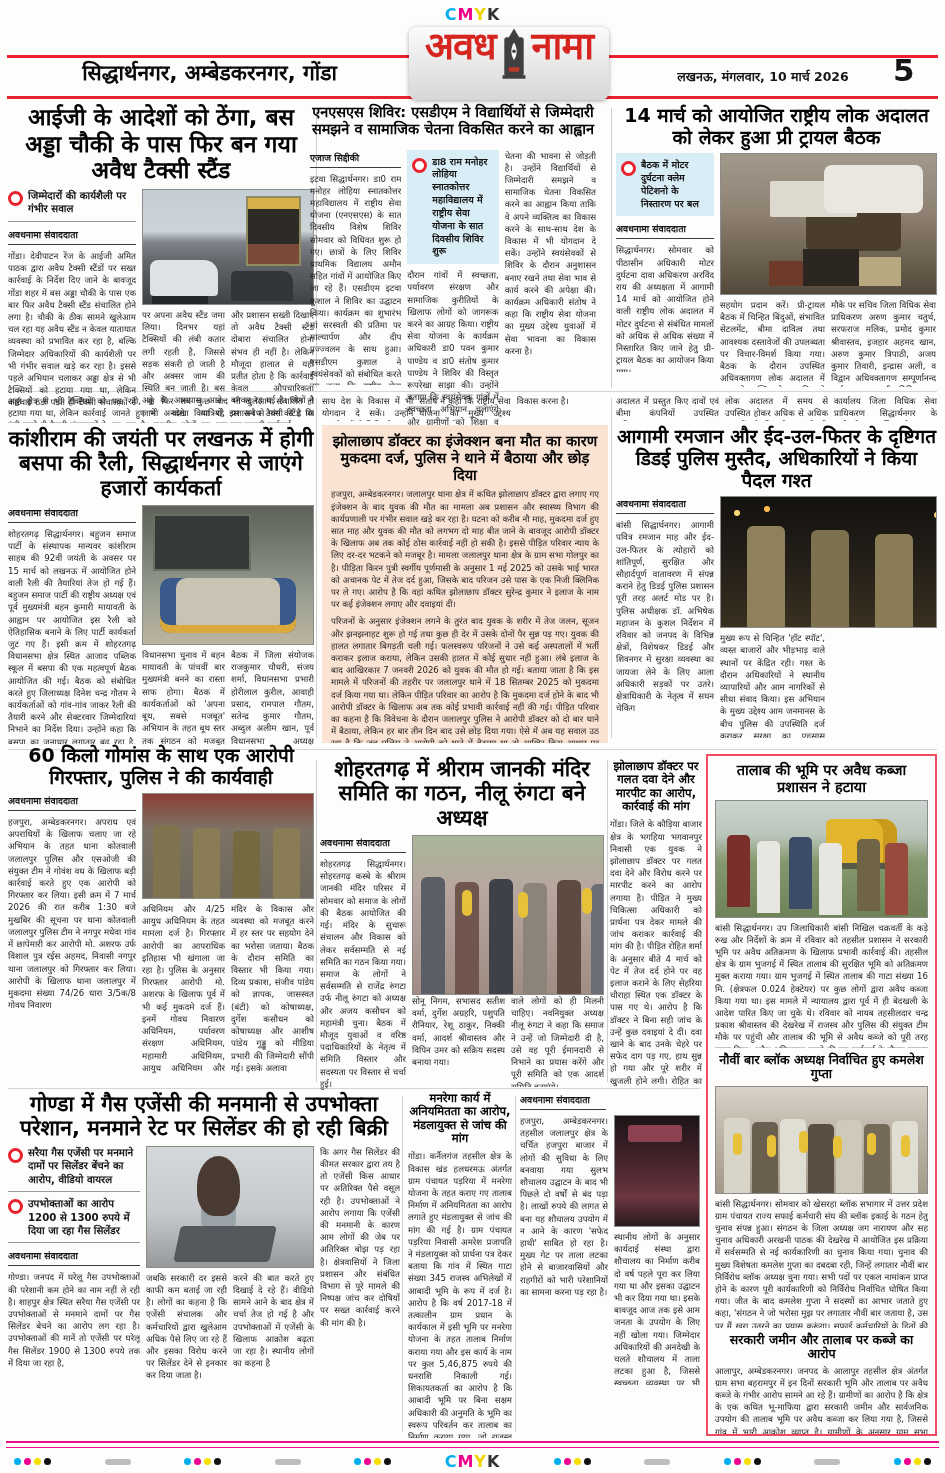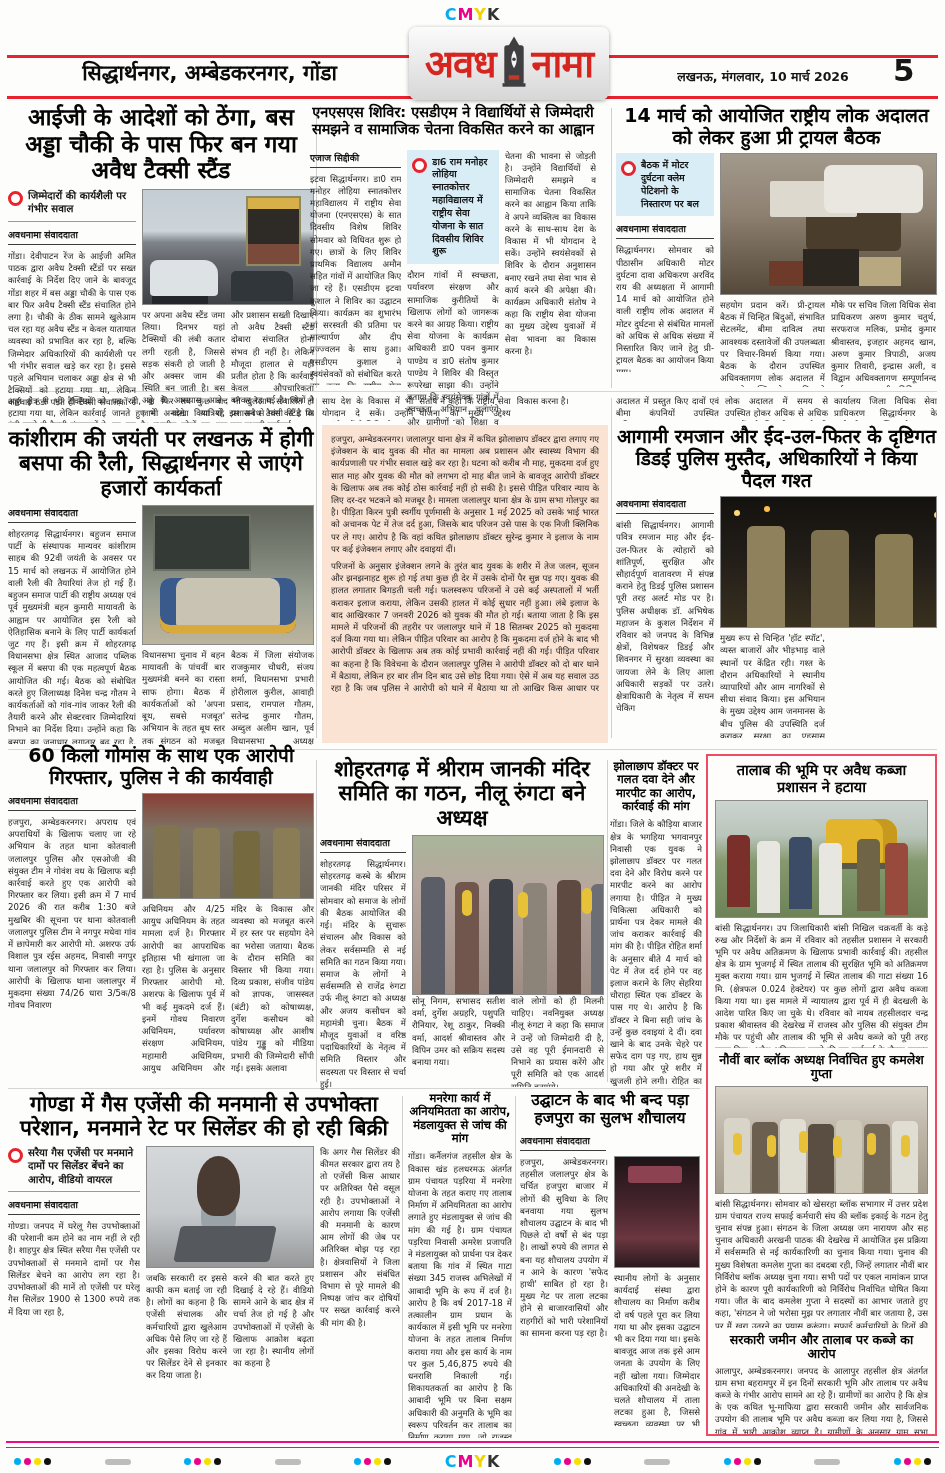--- a/index.html
+++ b/index.html
@@ -17,21 +17,21 @@
   .hlbox{background:#d9edf7;padding:6px 5px;display:flex;gap:5px;font-weight:700;font-size:9.5px;line-height:1.35;margin-bottom:5px}
   .peachbox{background:#fbe3d3;padding:8px 9px;overflow:hidden}
   .redbox{border:2.5px solid #ef4b63;background:#fffdfc;padding:6px 7px;box-sizing:border-box;overflow:hidden}
   .blk{position:absolute}
   .photo{position:relative;overflow:hidden;border:1px solid #8b8b8b}
   .vr{position:absolute;width:1px;background:#cfcfcf}
   .hrl{position:absolute;height:1px;background:#d6d6d6}
   .rule-red{position:absolute;left:7px;right:7px;height:2.5px;background:#e8232e}
   .masthead{position:absolute;left:409px;top:27px;width:200px;height:73px;border-radius:8px;
             background:linear-gradient(#fbfbfb,#d7d7d7);box-shadow:0 1px 4px rgba(0,0,0,.35);
-            display:flex;align-items:center;justify-content:center;gap:3px}
+            display:flex;justify-content:center;gap:3px}
   .mast-txt{font-size:38px;font-weight:800;color:#d6251f;letter-spacing:-1px;line-height:1}
   .edition{position:absolute;left:22px;top:58px;width:375px;text-align:center;font-weight:700;font-size:21px;color:#0a0a0a}
   .issue{position:absolute;left:648px;top:68px;width:230px;text-align:center;font-weight:700;font-size:12.5px}
   .pageno{position:absolute;left:893px;top:52px;font-weight:700;font-size:31px}
   .cmyk{font-weight:700;font-size:16px;letter-spacing:1px}
   .cmyk b{font-weight:700}
   .cmyk .c{color:#00aeef}.cmyk .m{color:#ec008c}.cmyk .y{color:#f0d400}.cmyk .k{color:#333}
   .cmyk-top{position:absolute;left:0;right:0;top:5px;text-align:center}
   .footer-line{position:absolute;left:6px;right:6px;top:1441px;height:4px;
                border-top:2.5px solid #ec0c8c;border-bottom:1.5px solid #ec0c8c}
@@ -151,21 +151,21 @@
   <section class="blk" style="left:310px;top:104px;width:286px;height:286px">
     <h2 class="hl f15">एनएसएस शिविर: एसडीएम ने विद्यार्थियों से जिम्मेदारी समझने व सामाजिक चेतना विकसित करने का आह्वान</h2>
     <div class="row" style="margin-top:12px">
       <div style="flex:1">
         <div class="byline">एजाज सिद्दीकी</div>
         <p class="bt" style="height:212px">इटवा सिद्धार्थनगर। डा0 राम मनोहर लोहिया स्नातकोत्तर महाविद्यालय में राष्ट्रीय सेवा योजना (एनएसएस) के सात दिवसीय विशेष शिविर सोमवार को विधिवत शुरू हो गए। छात्रों के लिए शिविर प्राथमिक विद्यालय अमौन सहित गांवों में आयोजित किए जा रहे हैं। एसडीएम इटवा कुशाल ने शिविर का उद्घाटन किया। कार्यक्रम का शुभारंभ मां सरस्वती की प्रतिमा पर माल्यार्पण और दीप प्रज्ज्वलन के साथ हुआ। एसडीएम कुशाल ने स्वयंसेवकों को संबोधित करते हुए कहा कि राष्ट्रीय सेवा योजना युवाओं को समाज सेवा, अनुशासन और नेतृत्व</p>
       </div>
       <div style="flex:1">
         <div class="hlbox">
           <span class="ring"></span>
-          <span>डा6 राम मनोहर लोहिया स्नातकोत्तर महाविद्यालय में राष्ट्रीय सेवा योजना के सात दिवसीय शिविर शुरू</span>
+          <span>डा8 राम मनोहर लोहिया स्नातकोत्तर महाविद्यालय में राष्ट्रीय सेवा योजना के सात दिवसीय शिविर शुरू</span>
         </div>
         <p class="bt" style="height:156px">दौरान गांवों में स्वच्छता, पर्यावरण संरक्षण और सामाजिक कुरीतियों के खिलाफ लोगों को जागरूक करने का आग्रह किया। राष्ट्रीय सेवा योजना के कार्यक्रम अधिकारी डा0 पवन कुमार पाण्डेय व डा0 संतोष कुमार पाण्डेय ने शिविर की विस्तृत रूपरेखा साझा की। उन्होंने बताया कि स्वयंसेवक गांवों में स्वच्छता अभियान चलाएंगे और ग्रामीणों को शिक्षा व स्वास्थ्य के प्रति जागरूक करेंगे। इसके अतिरिक्त, मतदाता जागरूकता अभियान के माध्यम से लोगों को</p>
       </div>
       <div style="flex:1">
         <p class="bt" style="height:236px">चेतना की भावना से जोड़ती है। उन्होंने विद्यार्थियों से जिम्मेदारी समझने व सामाजिक चेतना विकसित करने का आह्वान किया ताकि वे अपने व्यक्तित्व का विकास करने के साथ-साथ देश के विकास में भी योगदान दे सकें। उन्होंने स्वयंसेवकों से शिविर के दौरान अनुशासन बनाए रखने तथा सेवा भाव से कार्य करने की अपेक्षा की। कार्यक्रम अधिकारी संतोष ने कहा कि राष्ट्रीय सेवा योजना का मुख्य उद्देश्य युवाओं में सेवा भावना का विकास करना है।</p>
       </div>
     </div>
   </section>
 
   <section class="blk" style="left:616px;top:104px;width:321px;height:286px">
@@ -211,20 +211,21 @@
     </div>
   </section>
 
   <section class="blk" style="left:322px;top:395px;width:286px;height:352px">
     <div class="row" style="margin-bottom:4px">
       <p class="bt" style="flex:1;height:26px">साथ देश के विकास में भी योगदान दे सकें। उन्होंने स्वयंसेवकों से शिविर के</p>
       <p class="bt" style="flex:1;height:26px">संतोष ने कहा कि राष्ट्रीय सेवा योजना का मुख्य उद्देश्य युवाओं में सेवा भावना का</p>
       <p class="bt" style="flex:1;height:26px">विकास करना है।</p>
     </div>
     <div class="peachbox" style="height:302px">
+      <h3 class="hl f15">झोलाछाप डॉक्टर का इंजेक्शन बना मौत का कारण मुकदमा दर्ज, पुलिस ने थाने में बैठाया और छोड़ दिया</h3>
       <p class="bt" style="height:122px;margin-bottom:5px">हजपुरा, अम्बेडकरनगर। जलालपुर थाना क्षेत्र में कथित झोलाछाप डॉक्टर द्वारा लगाए गए इंजेक्शन के बाद युवक की मौत का मामला अब प्रशासन और स्वास्थ्य विभाग की कार्यप्रणाली पर गंभीर सवाल खड़े कर रहा है। घटना को करीब नौ माह, मुकदमा दर्ज हुए सात माह और युवक की मौत को लगभग दो माह बीत जाने के बावजूद आरोपी डॉक्टर के खिलाफ अब तक कोई ठोस कार्रवाई नहीं हो सकी है। इससे पीड़ित परिवार न्याय के लिए दर-दर भटकने को मजबूर है। मामला जलालपुर थाना क्षेत्र के ग्राम सभा गोलपुर का है। पीड़िता किरन पुत्री स्वर्गीय पूर्णमासी के अनुसार 1 मई 2025 को उसके भाई भारत को अचानक पेट में तेज दर्द हुआ, जिसके बाद परिजन उसे पास के एक निजी क्लिनिक पर ले गए। आरोप है कि वहां कथित झोलाछाप डॉक्टर सुरेन्द्र कुमार ने इलाज के नाम पर कई इंजेक्शन लगाए और दवाइयां दीं।</p>
       <p class="bt" style="height:132px">परिजनों के अनुसार इंजेक्शन लगने के तुरंत बाद युवक के शरीर में तेज जलन, सूजन और झनझनाहट शुरू हो गई तथा कुछ ही देर में उसके दोनों पैर सुन्न पड़ गए। युवक की हालत लगातार बिगड़ती चली गई। फलस्वरूप परिजनों ने उसे कई अस्पतालों में भर्ती कराकर इलाज कराया, लेकिन उसकी हालत में कोई सुधार नहीं हुआ। लंबे इलाज के बाद आखिरकार 7 जनवरी 2026 को युवक की मौत हो गई। बताया जाता है कि इस मामले में परिजनों की तहरीर पर जलालपुर थाने में 18 सितम्बर 2025 को मुकदमा दर्ज किया गया था। लेकिन पीड़ित परिवार का आरोप है कि मुकदमा दर्ज होने के बाद भी आरोपी डॉक्टर के खिलाफ अब तक कोई प्रभावी कार्रवाई नहीं की गई। पीड़ित परिवार का कहना है कि विवेचना के दौरान जलालपुर पुलिस ने आरोपी डॉक्टर को दो बार थाने में बैठाया, लेकिन हर बार तीन दिन बाद उसे छोड़ दिया गया। ऐसे में अब यह सवाल उठ रहा है कि जब पुलिस ने आरोपी को थाने में बैठाया था तो आखिर किस आधार पर बैठाया गया और फिर किस आधार पर उसे छोड़ दिया गया।</p>
     </div>
   </section>
 
   <section class="blk" style="left:616px;top:395px;width:321px;height:352px">
     <div class="row" style="margin-bottom:4px">
       <p class="bt" style="flex:1;height:26px">अदालत में प्रस्तुत किए दावों एवं बीमा कंपनियों उपस्थित अधिवक्तागण</p>
       <p class="bt" style="flex:1;height:26px">लोक अदालत में समय से उपस्थित होकर अधिक से अधिक मामलों को निस्तारित कराने की अपील किया। इस</p>
       <p class="bt" style="flex:1;height:26px">कार्यालय जिला विधिक सेवा प्राधिकरण सिद्धार्थनगर के कर्मचारीगण उपस्थित रहे।</p>
@@ -295,20 +296,24 @@
   </section>
 
   <section class="blk" style="left:8px;top:1092px;width:392px;height:344px">
     <h2 class="hl f22">गोण्डा में गैस एजेंसी की मनमानी से उपभोक्ता परेशान, मनमाने रेट पर सिलेंडर की हो रही बिक्री</h2>
     <div class="row">
       <div style="width:132px">
         <div class="kicker">
           <span class="ring"></span>
           <span>सरैया गैस एजेंसी पर मनमाने दामों पर सिलेंडर बेंचने का आरोप, वीडियो वायरल</span>
         </div>
+        <div class="kicker">
+          <span class="ring"></span>
+          <span>उपभोक्ताओं का आरोप 1200 से 1300 रुपये में दिया जा रहा गैस सिलेंडर</span>
+        </div>
         <div class="byline">अवधनामा संवाददाता</div>
         <p class="bt" style="height:118px">गोण्डा। जनपद में घरेलू गैस उपभोक्ताओं की परेशानी कम होने का नाम नहीं ले रही है। शाहपुर क्षेत्र स्थित सरैया गैस एजेंसी पर उपभोक्ताओं से मनमाने दामों पर गैस सिलेंडर बेचने का आरोप लग रहा है। उपभोक्ताओं की मानें तो एजेंसी पर घरेलू गैस सिलेंडर 1900 से 1300 रुपये तक में दिया जा रहा है,</p>
       </div>
       <div style="width:168px">
         <div class="photo phK" style="height:120px"></div>
         <div class="row" style="margin-top:4px">
           <p class="bt" style="width:81px;height:160px">जबकि सरकारी दर इससे काफी कम बताई जा रही है। लोगों का कहना है कि एजेंसी संचालक और कर्मचारियों द्वारा खुलेआम अधिक पैसे लिए जा रहे हैं और इसका विरोध करने पर सिलेंडर देने से इनकार कर दिया जाता है।</p>
           <p class="bt" style="width:81px;height:160px">करने की बात करते हुए दिखाई दे रहे हैं। वीडियो सामने आने के बाद क्षेत्र में चर्चा तेज हो गई है और उपभोक्ताओं में एजेंसी के खिलाफ आक्रोश बढ़ता जा रहा है। स्थानीय लोगों का कहना है</p>
         </div>
       </div>
@@ -317,21 +322,20 @@
       </div>
     </div>
   </section>
 
   <section class="blk" style="left:408px;top:1092px;width:104px;height:344px">
     <h3 class="hl f12">मनरेगा कार्य में अनियमितता का आरोप, मंडलायुक्त से जांच की मांग</h3>
     <p class="bt" style="height:288px">गोंडा। कर्नैलगंज तहसील क्षेत्र के विकास खंड हलधरमऊ अंतर्गत ग्राम पंचायत पड़रिया में मनरेगा योजना के तहत कराए गए तालाब निर्माण में अनियमितता का आरोप लगाते हुए मंडलायुक्त से जांच की मांग की गई है। ग्राम पंचायत पड़रिया निवासी अमरेश प्रजापति ने मंडलायुक्त को प्रार्थना पत्र देकर बताया कि गांव में स्थित गाटा संख्या 345 राजस्व अभिलेखों में आबादी भूमि के रूप में दर्ज है। आरोप है कि वर्ष 2017-18 में तत्कालीन ग्राम प्रधान के कार्यकाल में इसी भूमि पर मनरेगा योजना के तहत तालाब निर्माण कराया गया और इस कार्य के नाम पर कुल 5,46,875 रुपये की धनराशि निकाली गई। शिकायतकर्ता का आरोप है कि आबादी भूमि पर बिना सक्षम अधिकारी की अनुमति के भूमि का स्वरूप परिवर्तन कर तालाब का निर्माण कराया गया, जो राजस्व नियमों के विपरीत है। साथ ही तालाब निर्माण कार्य भी पूर्ण रूप से नहीं कराया गया और केवल एक ओर आंशिक रूप से गड्ढे का निर्माण किया गया।</p>
   </section>
 
   <section class="blk" style="left:520px;top:1092px;width:180px;height:344px">
-    <h2 class="hl f16">उद्घाटन के बाद भी बन्द पड़ा हजपुरा का सुलभ शौचालय</h2>
     <div class="byline" style="width:86px">अवधनामा संवाददाता</div>
     <div class="row">
       <p class="bt" style="flex:1;height:268px">हजपुरा, अम्बेडकरनगर। तहसील जलालपुर क्षेत्र के चर्चित हजपुरा बाजार में लोगों की सुविधा के लिए बनवाया गया सुलभ शौचालय उद्घाटन के बाद भी पिछले दो वर्षों से बंद पड़ा है। लाखों रुपये की लागत से बना यह शौचालय उपयोग में न आने के कारण 'सफेद हाथी' साबित हो रहा है। मुख्य गेट पर ताला लटका होने से बाजारवासियों और राहगीरों को भारी परेशानियों का सामना करना पड़ रहा है।</p>
       <div style="width:86px">
         <div class="photo phL2" style="height:110px"></div>
         <p class="bt" style="height:154px;margin-top:4px">स्थानीय लोगों के अनुसार कार्यदाई संस्था द्वारा शौचालय का निर्माण करीब दो वर्ष पहले पूरा कर लिया गया था और इसका उद्घाटन भी कर दिया गया था। इसके बावजूद आज तक इसे आम जनता के उपयोग के लिए नहीं खोला गया। जिम्मेदार अधिकारियों की अनदेखी के चलते शौचालय में ताला लटका हुआ है, जिससे स्वच्छता व्यवस्था पर भी सवाल खड़े हो रहे हैं। बाजारवासियों का कहना है कि शौचालय बंद रहने के कारण आसपास रहने वाले परिवारों और बाजार आने-जाने वाले लोगों को मजबूरन खुले में शौच के लिए जाना पड़ता है। इससे जहां लोगों को असुविधा होती है, वहीं संक्रामक बीमारियों के फैलने का खतरा भी बना रहता है।</p>
       </div>
     </div>
   </section>
 

